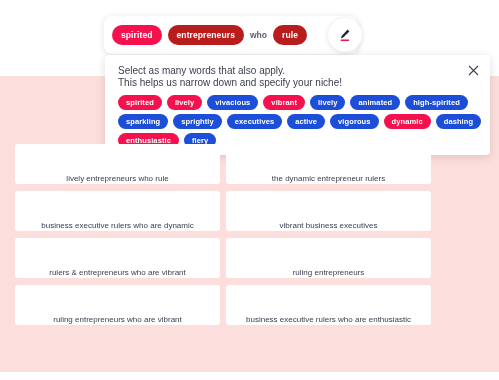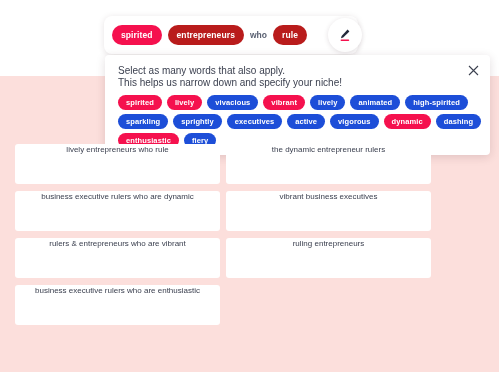--- a/index.html
+++ b/index.html
@@ -149,21 +149,21 @@
     display: grid;
     grid-template-columns: 205px 205px;
     column-gap: 6px;
     row-gap: 7px;
   }
   .card {
     height: 40px;
     background: #ffffff;
     border-radius: 3px;
     display: flex;
-    align-items: flex-start;
+    align-items: flex-end;
     justify-content: center;
     padding: 0 8px;
     box-sizing: border-box;
     text-align: center;
   }
   .card-text {
     font-size: 8px;
     color: #3c4150;
     line-height: 11px;
   }
@@ -239,17 +239,20 @@
       <div class="card">
         <span class="card-text">vibrant business executives</span>
       </div>
       <div class="card">
         <span class="card-text">rulers &amp; entrepreneurs who are vibrant</span>
       </div>
       <div class="card">
         <span class="card-text">ruling entrepreneurs</span>
       </div>
       <div class="card">
+        <span class="card-text">ruling entrepreneurs who are vibrant</span>
+      </div>
+      <div class="card">
         <span class="card-text">business executive rulers who are enthusiastic</span>
       </div>
     </div>
 
 </div>
 
 </body></html>

